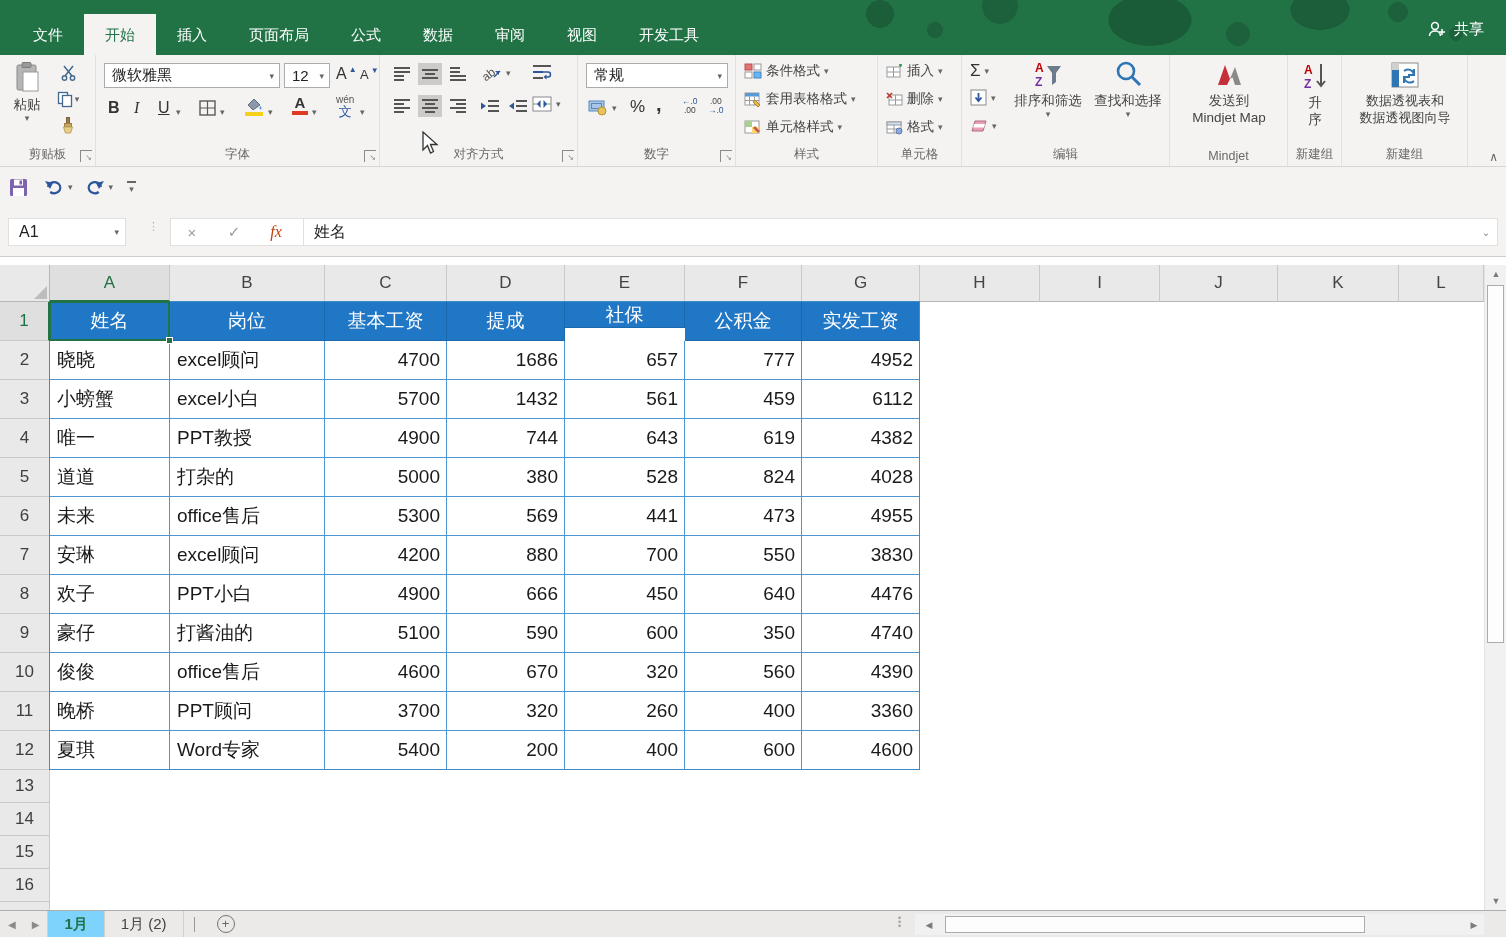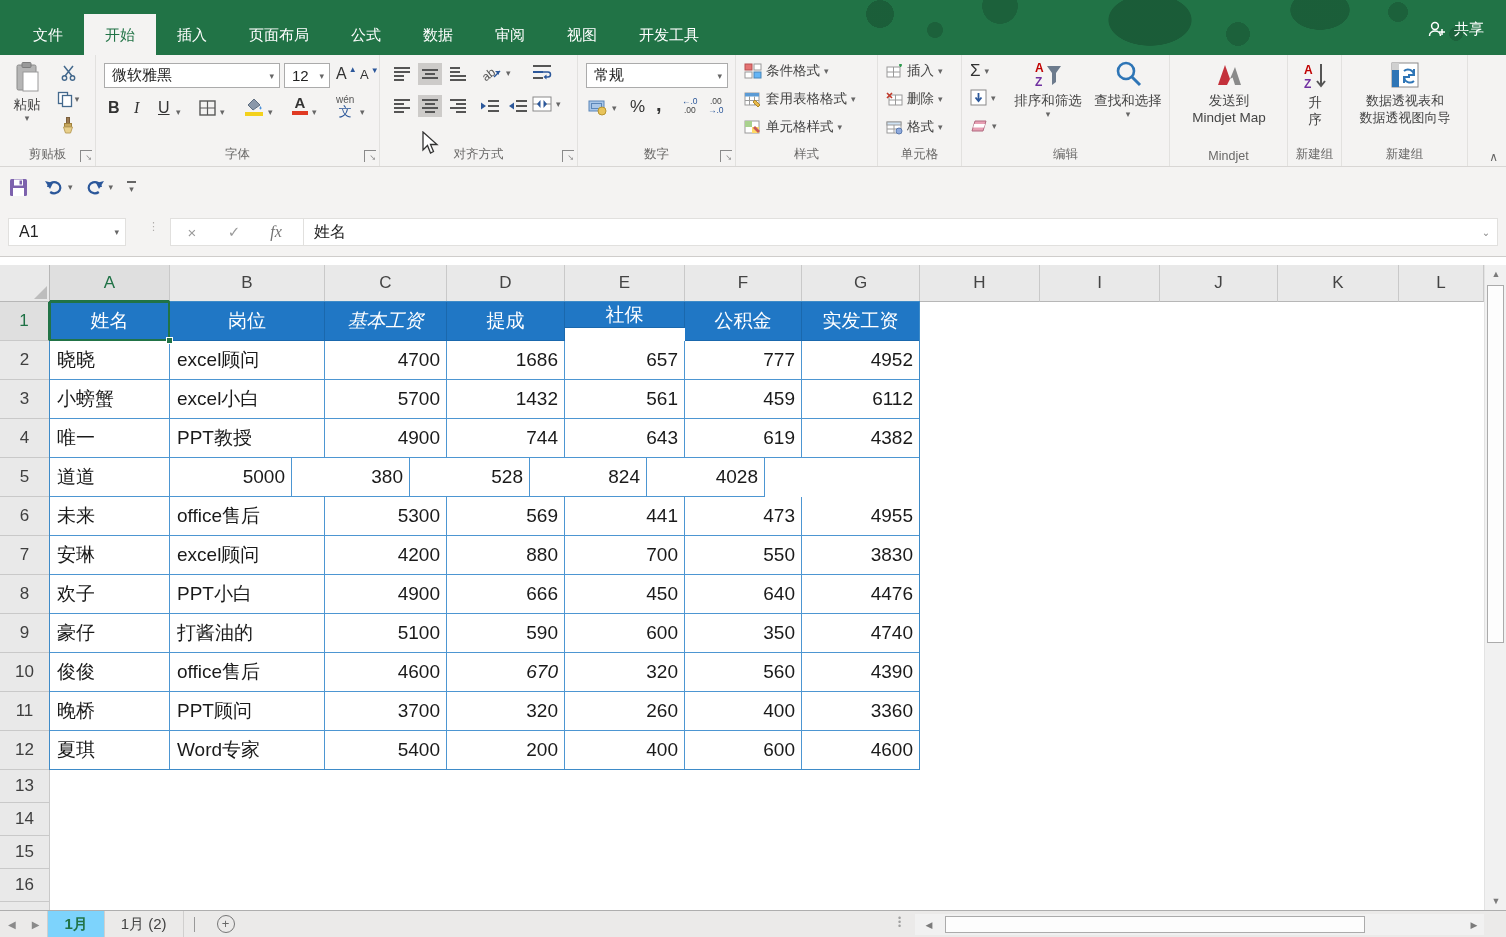--- a/index.html
+++ b/index.html
@@ -44,21 +44,21 @@
   
   .qat { position:absolute; left:0; top:167px; width:1506px; height:40px; background:#f4f3f2; display:flex; align-items:center; }
 
   
   .fbar { position:absolute; left:0; top:207px; width:1506px; height:50px; background:#f4f3f2; border-bottom:1px solid #cfcdcb; }
   .namebox { position:absolute; left:8px; top:11px; width:118px; height:28px; background:#fff; border:1px solid #e1e0de; display:flex; align-items:center; font-size:16px; padding-left:10px; color:#222; }
   .namebox .car { margin-left:auto; padding-right:6px; font-size:9px; color:#666; }
   .fdots { position:absolute; left:148px; top:16px; width:4px; height:18px; color:#b0aeac; font-size:11px; line-height:6px; letter-spacing:0; }
   .fpanel { position:absolute; left:170px; top:11px; right:8px; height:28px; background:#fff; border:1px solid #e1e0de; display:flex; align-items:center; }
   .fbtn { width:42px; text-align:center; color:#9a9a9a; font-size:15px; }
-  .fx { font-family:"Liberation Serif",serif; font-style:italic; color:#737373; font-size:16px; }
+  .fx { font-family:"Liberation Serif",serif; font-style:italic; color:#c2410c; font-size:16px; }
   .fsep { width:1px; height:28px; background:#e1e0de; margin-left:6px; }
   .fvalue { font-size:16px; color:#222; padding-left:10px; }
   .fexpand { position:absolute; right:2px; color:#888; font-size:10px; width:18px; text-align:center; }
 
   
   .grid { position:absolute; left:0; top:257px; width:1484px; height:653px; background:#fff; overflow:hidden; }
   .corner { position:absolute; left:0; top:8px; width:50px; height:37px; background:#e9e9e9; border-right:1px solid #b7b7b7; border-bottom:1px solid #b7b7b7; }
   .corner:after { content:""; position:absolute; right:2px; bottom:2px; border-left:13px solid transparent; border-bottom:13px solid #bdbdbd; }
   .colheads { position:absolute; left:50px; top:8px; height:37px; display:flex; }
   .col-h { height:37px; background:#e9e9e9; border-right:1px solid #c9c9c9; border-bottom:1px solid #b7b7b7; display:flex; align-items:center; justify-content:center; font-size:17px; color:#444; }
@@ -567,21 +567,21 @@
         <div class="row-h" style="height: 33px;">13</div>
         <div class="row-h" style="height: 33px;">14</div>
         <div class="row-h" style="height: 33px;">15</div>
         <div class="row-h" style="height: 33px;">16</div>
         <div class="row-h" style="height: 33px;">17</div>
       </div>
     <div class="sheettable">
         <div class="trow">
           <div class="tcell head" style="width: 120px; height: 39px;">姓名</div>
           <div class="tcell head" style="width: 155px; height: 39px;">岗位</div>
-          <div class="tcell head" style="width: 122px; height: 39px; font-style: italic;">基本工资</div>
+          <div class="tcell head" style="width: 122px; height: 39px;">基本工资</div>
           <div class="tcell head" style="width: 118px; height: 39px;">提成</div>
           <div class="tcell head" style="width: 120px; height: 26px;">社保</div>
           <div class="tcell head" style="width: 117px; height: 39px;">公积金</div>
           <div class="tcell head" style="width: 118px; height: 39px;">实发工资</div>
         </div>
         <div class="trow">
           <div class="tcell txt" style="width: 120px; height: 39px;">晓晓</div>
           <div class="tcell txt" style="width: 155px; height: 39px;">excel顾问</div>
           <div class="tcell num" style="width: 122px; height: 39px;">4700</div>
           <div class="tcell num" style="width: 118px; height: 39px;">1686</div>
@@ -602,20 +602,21 @@
           <div class="tcell txt" style="width: 120px; height: 39px;">唯一</div>
           <div class="tcell txt" style="width: 155px; height: 39px;">PPT教授</div>
           <div class="tcell num" style="width: 122px; height: 39px;">4900</div>
           <div class="tcell num" style="width: 118px; height: 39px;">744</div>
           <div class="tcell num" style="width: 120px; height: 39px;">643</div>
           <div class="tcell num" style="width: 117px; height: 39px;">619</div>
           <div class="tcell num" style="width: 118px; height: 39px;">4382</div>
         </div>
         <div class="trow">
           <div class="tcell txt" style="width: 120px; height: 39px;">道道</div>
+          <div class="tcell txt" style="width: 155px; height: 39px;">打杂的</div>
           <div class="tcell num" style="width: 122px; height: 39px;">5000</div>
           <div class="tcell num" style="width: 118px; height: 39px;">380</div>
           <div class="tcell num" style="width: 120px; height: 39px;">528</div>
           <div class="tcell num" style="width: 117px; height: 39px;">824</div>
           <div class="tcell num" style="width: 118px; height: 39px;">4028</div>
         </div>
         <div class="trow">
           <div class="tcell txt" style="width: 120px; height: 39px;">未来</div>
           <div class="tcell txt" style="width: 155px; height: 39px;">office售后</div>
           <div class="tcell num" style="width: 122px; height: 39px;">5300</div>
@@ -648,21 +649,21 @@
           <div class="tcell num" style="width: 122px; height: 39px;">5100</div>
           <div class="tcell num" style="width: 118px; height: 39px;">590</div>
           <div class="tcell num" style="width: 120px; height: 39px;">600</div>
           <div class="tcell num" style="width: 117px; height: 39px;">350</div>
           <div class="tcell num" style="width: 118px; height: 39px;">4740</div>
         </div>
         <div class="trow">
           <div class="tcell txt" style="width: 120px; height: 39px;">俊俊</div>
           <div class="tcell txt" style="width: 155px; height: 39px;">office售后</div>
           <div class="tcell num" style="width: 122px; height: 39px;">4600</div>
-          <div class="tcell num" style="width: 118px; height: 39px; font-style: italic;">670</div>
+          <div class="tcell num" style="width: 118px; height: 39px;">670</div>
           <div class="tcell num" style="width: 120px; height: 39px;">320</div>
           <div class="tcell num" style="width: 117px; height: 39px;">560</div>
           <div class="tcell num" style="width: 118px; height: 39px;">4390</div>
         </div>
         <div class="trow">
           <div class="tcell txt" style="width: 120px; height: 39px;">晚桥</div>
           <div class="tcell txt" style="width: 155px; height: 39px;">PPT顾问</div>
           <div class="tcell num" style="width: 122px; height: 39px;">3700</div>
           <div class="tcell num" style="width: 118px; height: 39px;">320</div>
           <div class="tcell num" style="width: 120px; height: 39px;">260</div>

